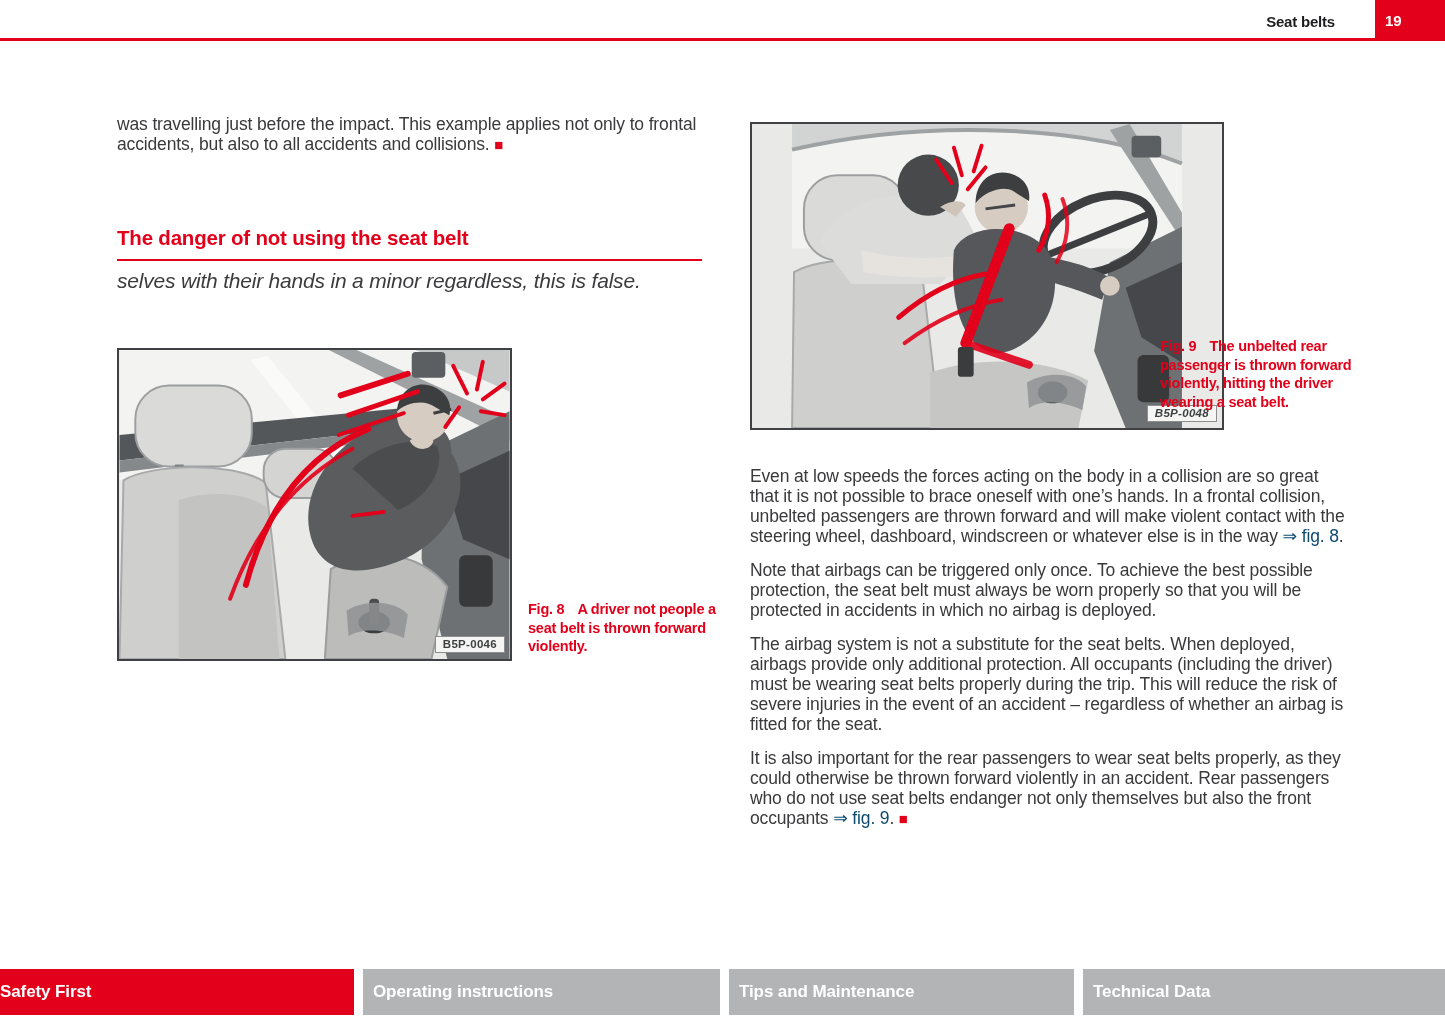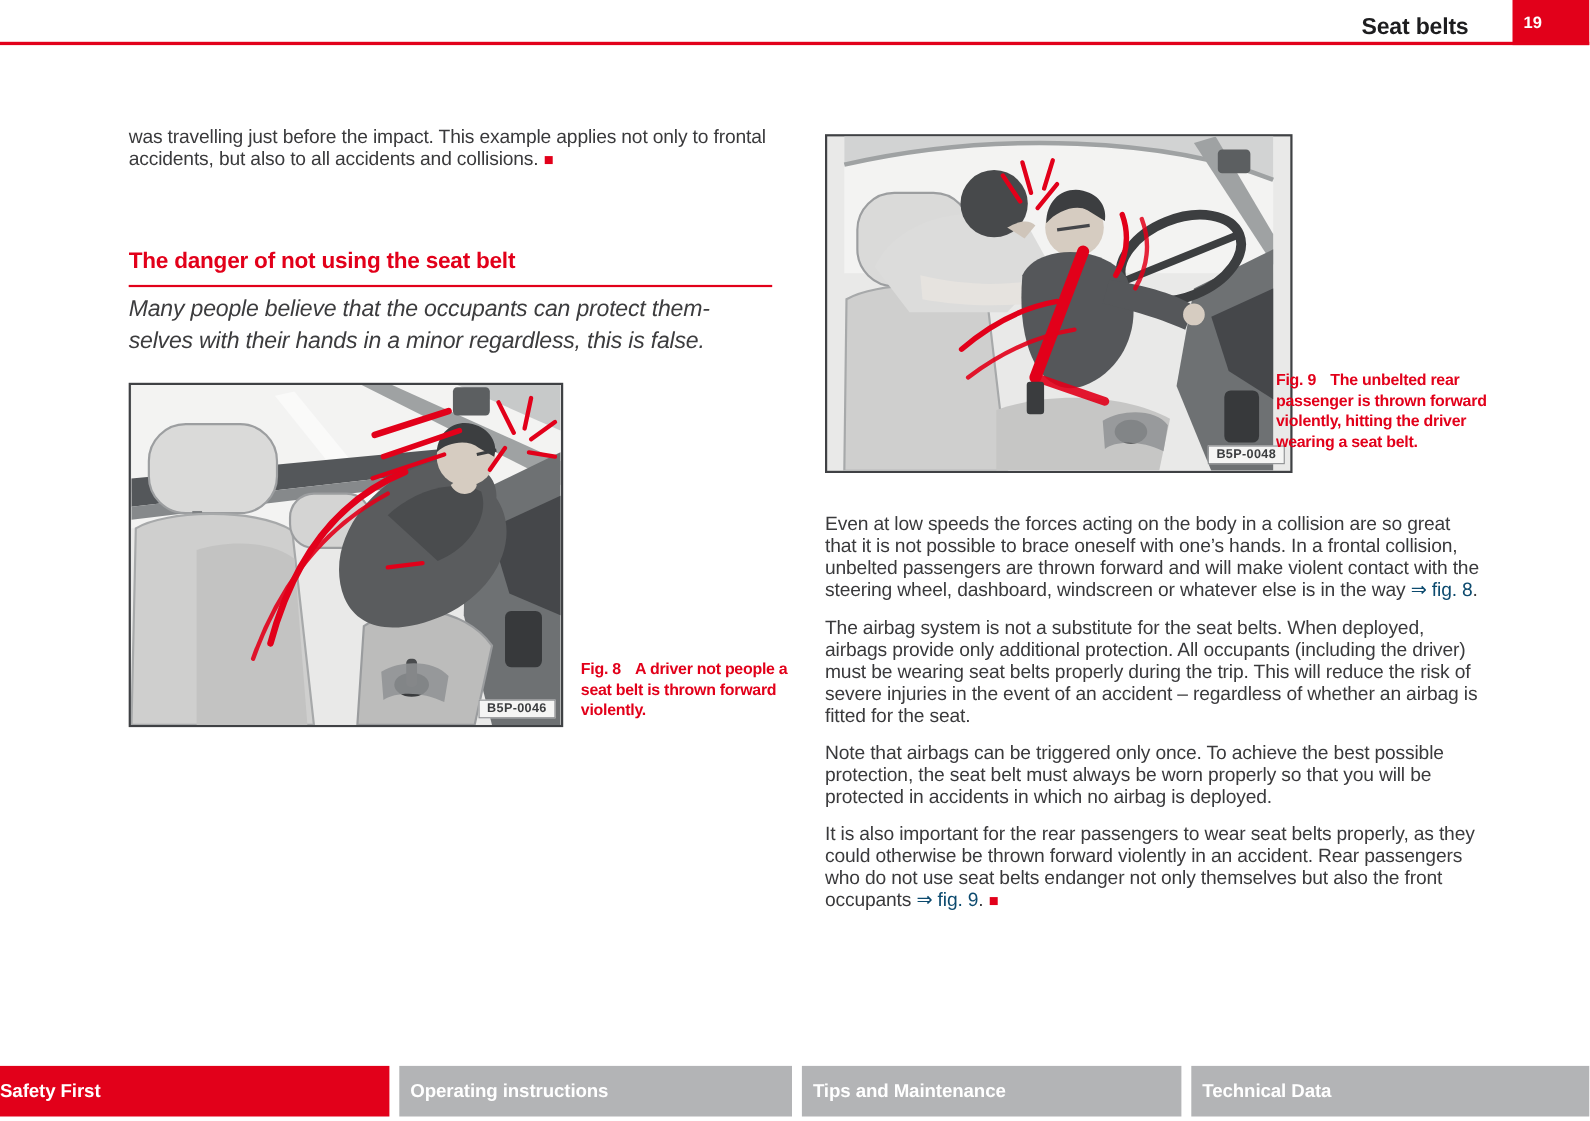--- a/index.html
+++ b/index.html
@@ -7,21 +7,21 @@
   body {
     width:1445px; height:1019px; position:relative; overflow:hidden;
     font-family:"Liberation Sans","DejaVu Sans",sans-serif;
     color:#3a3a3c;
   }
   .abs { position:absolute; }
 
   
   .header-title {
     position:absolute; top:13px; right:110px;
-    font-size:21px; font-weight:bold; color:#1d1d1f; letter-spacing:-0.2px;
+    font-size:15px; font-weight:bold; color:#1d1d1f; letter-spacing:-0.2px;
   }
   .page-box {
     position:absolute; top:0; left:1375px; width:70px; height:41px;
     background:#e2001a; display:flex; align-items:center;
     padding-left:10px;
   }
   .page-box span { color:#ffffff; font-size:15px; font-weight:bold; }
   .header-rule {
     position:absolute; top:38px; left:0; width:1445px; height:3px;
     background:#e2001a;
@@ -43,21 +43,21 @@
     left:117px; top:266px; width:600px;
     font-style:italic; font-size:21px; line-height:29px; color:#3c3c3e;
     letter-spacing:-0.2px; white-space:nowrap;
   }
 
   
   .fig-frame {
     border:2px solid #3f4144; background:#e9e9e8; overflow:hidden;
   }
   .fig8 { left:117px; top:348px; width:395px; height:313px;text-align:center; }
-  .fig9 { left:750px; top:122px; width:425px; height:308px; }
+  .fig9 { left:750px; top:122px; width:474px; height:308px;font-style:italic; }
   .fig-frame svg { display:block; width:100%; height:100%; }
   .img-code {
     position:absolute; right:5px; bottom:6px;
     background:#f5f5f4; border:1px solid #8b8d8f; color:#3c3e40;
     font-size:11.5px; font-weight:bold; padding:1px 7px 2px; letter-spacing:0.3px;
   }
   .caption {
     font-size:14.5px; font-weight:bold; color:#e2001a;
     line-height:18.5px; letter-spacing:-0.25px;
   }
@@ -94,21 +94,20 @@
 
 <div class="abs intro bodytext">
   <span>was travelling just before the impact. This example applies not only to frontal accidents, but also to all accidents and collisions. </span><span class="end-marker">■</span>
 </div>
 
 <div class="abs section-head">
   <h2>The danger of not using the seat belt</h2>
 </div>
 
 <div class="abs lead">
-  <div>Many people believe that the occupants can protect them-</div>
   <div>selves with their hands in a minor regardless, this is false.</div>
 </div>
 
 <div class="abs fig-frame fig8">
   <svg viewBox="0 0 395 313">
     <rect width="395" height="313" fill="#e9e9e8"></rect>
     <rect width="395" height="132" fill="#f3f3f2"></rect>
     <path d="M150,6 L250,128 L230,132 L132,10 Z" fill="#ffffff" opacity="0.55"></path>
     <path d="M212,0 L395,92 L395,70 L240,0 Z" fill="#9fa2a3"></path>
     <path d="M300,0 L395,42 L395,0 Z" fill="#c7c9c9"></path>
@@ -203,22 +202,22 @@
 </div>
 
 <div class="abs caption cap9">
   <span class="fig-label">Fig. 9</span><span>The unbelted rear passenger is thrown forward violently, hitting the driver wearing a seat belt.</span>
 </div>
 
 <div class="abs body-col bodytext">
   <p>
     <span>Even at low speeds the forces acting on the body in a collision are so great that it is not possible to brace oneself with one’s hands. In a frontal collision, unbelted passengers are thrown forward and will make violent contact with the steering wheel, dashboard, windscreen or whatever else is in the way </span><span class="ref">⇒ fig. 8</span><span>.</span>
   </p>
+  <p>Note that airbags can be triggered only once. To achieve the best possible protection, the seat belt must always be worn properly so that you will be protected in accidents in which no airbag is deployed.</p>
   <p>The airbag system is not a substitute for the seat belts. When deployed, airbags provide only additional protection. All occupants (including the driver) must be wearing seat belts properly during the trip. This will reduce the risk of severe injuries in the event of an accident – regardless of whether an airbag is fitted for the seat.</p>
-  <p>Note that airbags can be triggered only once. To achieve the best possible protection, the seat belt must always be worn properly so that you will be protected in accidents in which no airbag is deployed.</p>
   <p>
     <span>It is also important for the rear passengers to wear seat belts properly, as they could otherwise be thrown forward violently in an accident. Rear passengers who do not use seat belts endanger not only themselves but also the front occupants </span><span class="ref">⇒ fig. 9</span><span>. </span><span class="end-marker">■</span>
   </p>
 </div>
 
 <div class="footer-tab tab-red ft1">
   <span>Safety First</span>
 </div>
 <div class="footer-tab tab-gray ft2">
   <span>Operating instructions</span>

